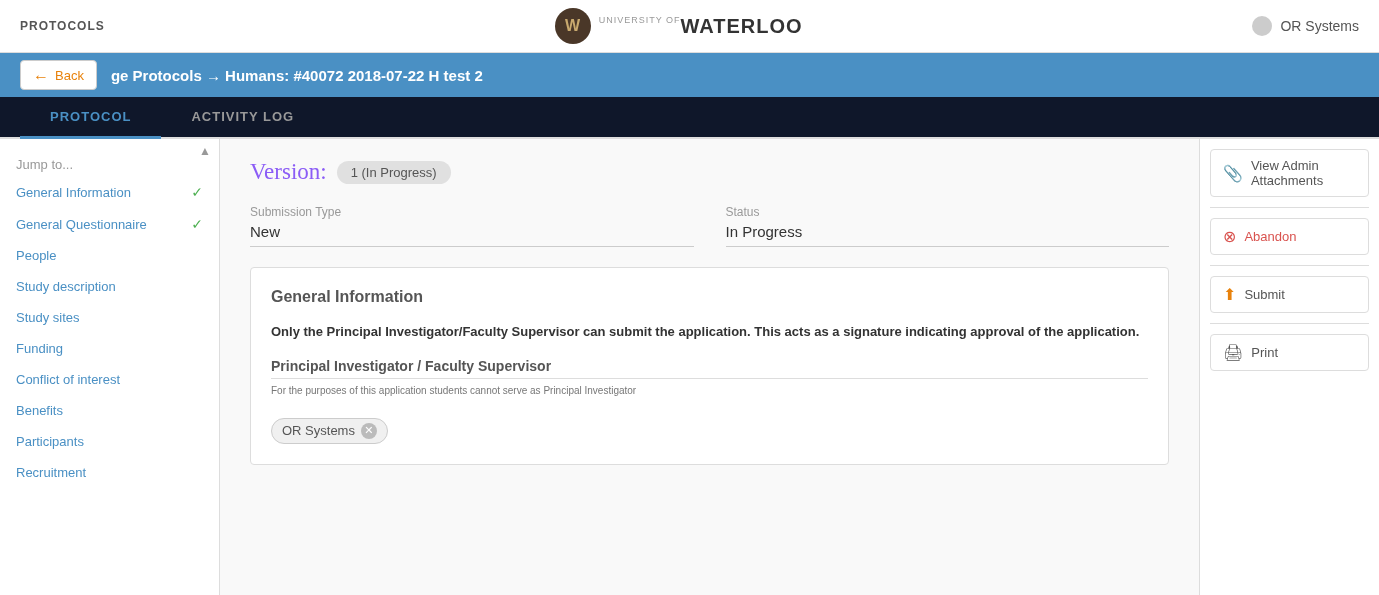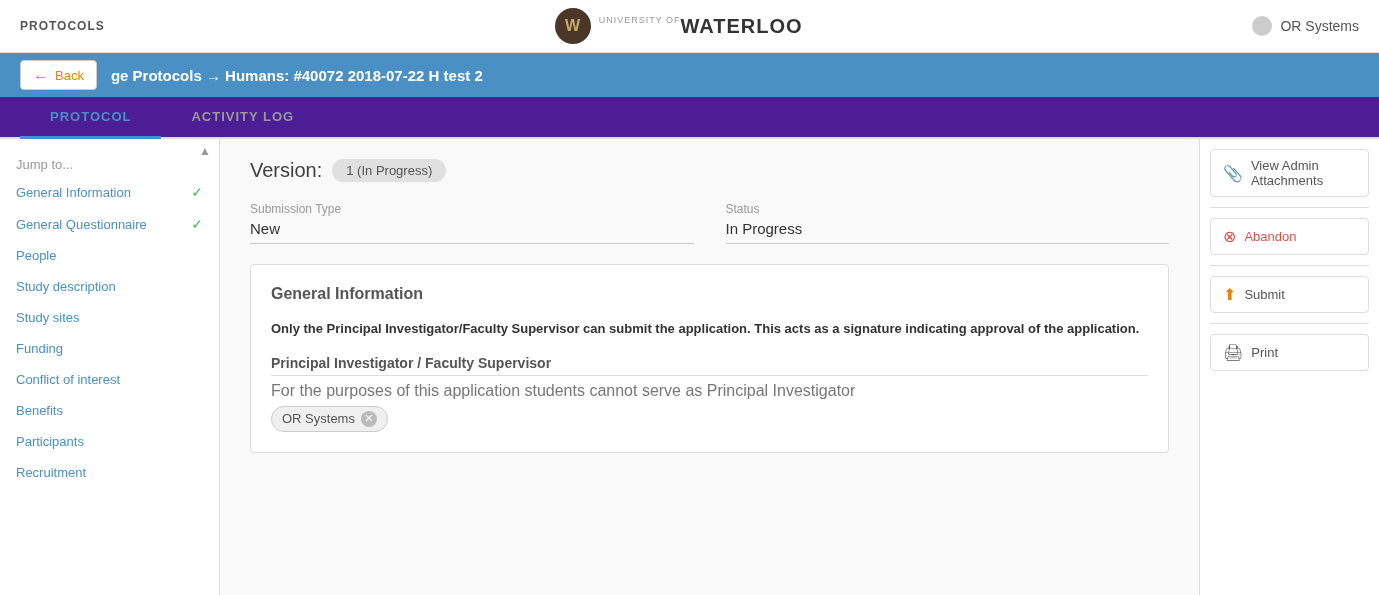--- a/index.html
+++ b/index.html
@@ -46,21 +46,21 @@
       color: #e8820c;
       margin-right: 14px;
     }
     .back-arrow { color: #e8820c; font-size: 16px; }
     .breadcrumb-text { color: #fff; font-size: 15px; font-weight: bold; }
 
     
     .tab-bar {
       display: flex;
       border-bottom: 2px solid #ddd;
-      background: #4c1d95;
+      background: #0f172a;
       padding: 0 20px;
     }
     .tab-item {
       padding: 12px 30px;
       font-size: 13px;
       font-weight: bold;
       color: #999;
       cursor: pointer;
       letter-spacing: 1px;
       border-bottom: 3px solid transparent;
@@ -117,21 +117,21 @@
       background: #f9f9f9;
     }
 
     
     .version-row {
       display: flex;
       align-items: center;
       gap: 10px;
       margin-bottom: 20px;
     }
-    .version-label { font-size: 20px; color: #404040; }
+    .version-label { font-size: 23px; color: #8b5cf6; font-family: Liberation Serif, serif; }
     .version-badge {
       background: #e0e0e0;
       border-radius: 14px;
       padding: 4px 14px;
       font-size: 13px;
       color: #555;
     }
 
     
     .form-fields-row {
@@ -177,23 +177,23 @@
     }
     .pi-label {
       font-size: 14px;
       color: #555;
       font-weight: bold;
       border-bottom: 1px solid #ddd;
       padding-bottom: 4px;
       margin-bottom: 6px;
     }
     .pi-sub-label {
-      font-size: 16px;
+      font-size: 10px;
       color: #777;
-      margin-bottom: 6px;
+      margin-bottom: 22px;
     }
     .tag {
       display: inline-flex;
       align-items: center;
       background: #f0f0f0;
       border: 1px solid #ccc;
       border-radius: 14px;
       padding: 4px 10px;
       font-size: 13px;
       color: #555;

